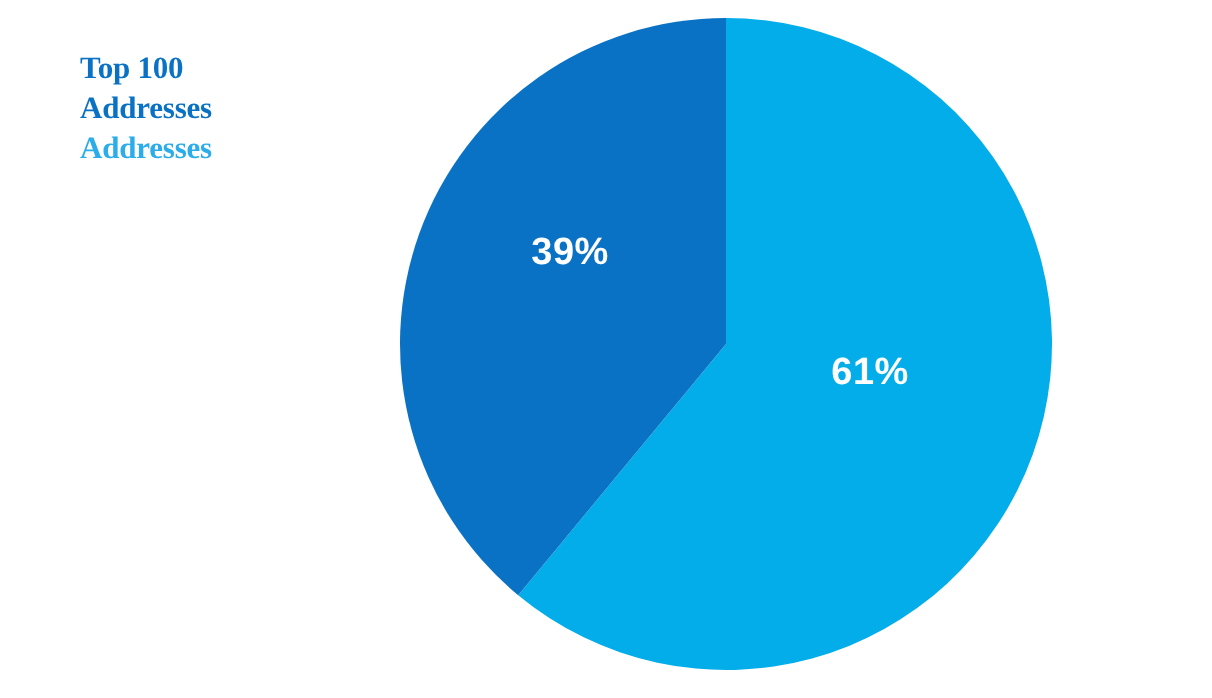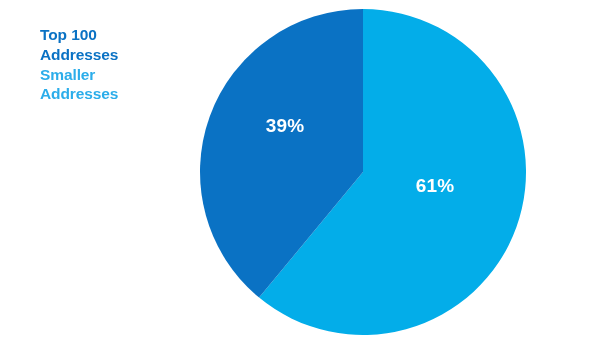--- a/index.html
+++ b/index.html
@@ -32,20 +32,21 @@
     user-select: none;
   }
   .legend-entry {
     font-size: 15.5px;
     font-weight: bold;
     letter-spacing: -0.1px;
   }
   .legend-line {
     display: block;
     white-space: nowrap;
+    font-family: Liberation Serif, serif;
   }
   .legend-entry.top100 { color: #0a72c4; }
   .legend-entry.smaller { color: #2badea; }
 
   
   #pie-wrap {
     position: absolute;
     left: 0;
     top: 0;
     width: 606px;
@@ -72,21 +73,20 @@
 <body>
 
 <div id="chart-root">
 
   <div id="legend">
     <div class="legend-entry top100">
       <span class="legend-line">Top 100</span>
       <span class="legend-line">Addresses</span>
     </div>
     <div class="legend-entry smaller">
-      <span class="legend-line">Smaller</span>
       <span class="legend-line">Addresses</span>
     </div>
   </div>
 
   <div id="pie-wrap">
     <svg id="pie-svg" width="606" height="349" viewBox="0 0 606 349">
       <g id="pie-slices">
           <path d="M 363 172 L 363.00 9.00 A 163 163 0 1 1 259.10 297.59 Z" fill="#03ade9"></path>
           <path d="M 363 172 L 259.10 297.59 A 163 163 0 0 1 363.00 9.00 Z" fill="#0a72c4"></path>
         </g>

